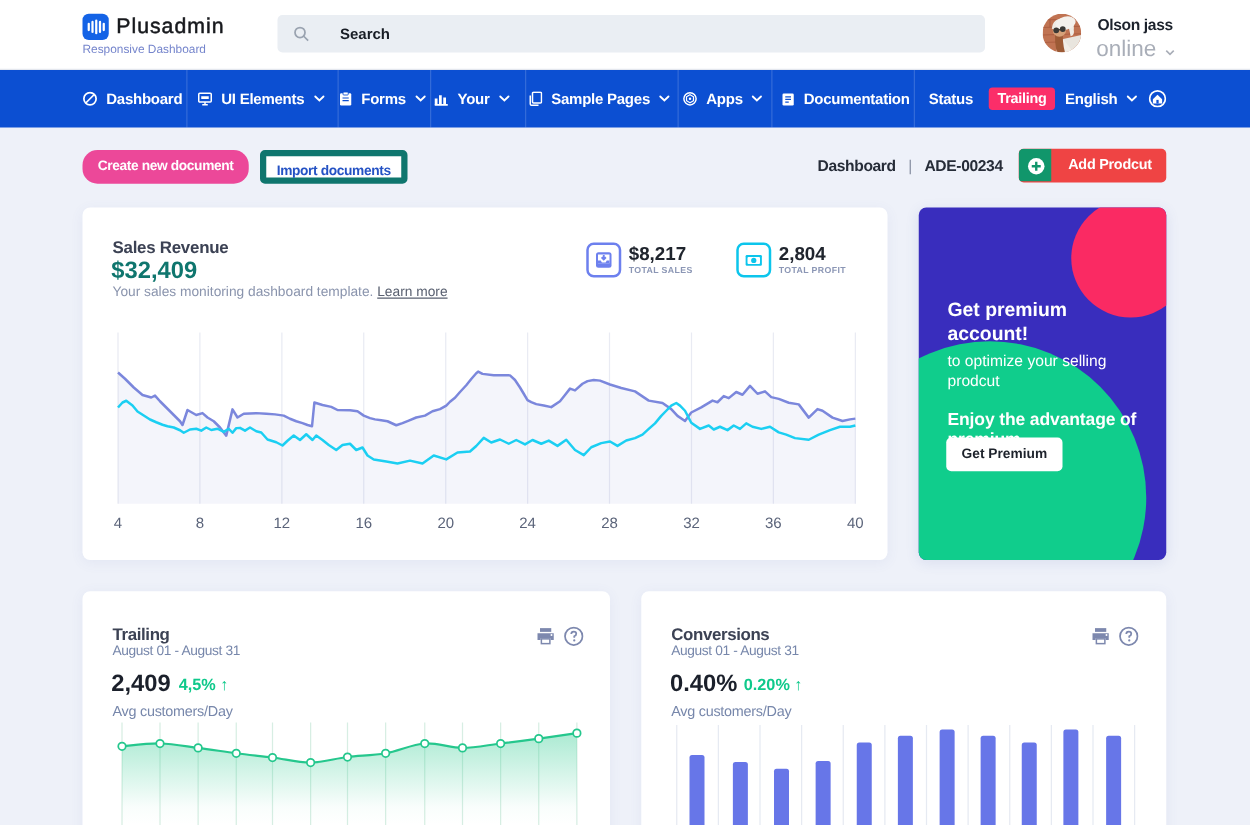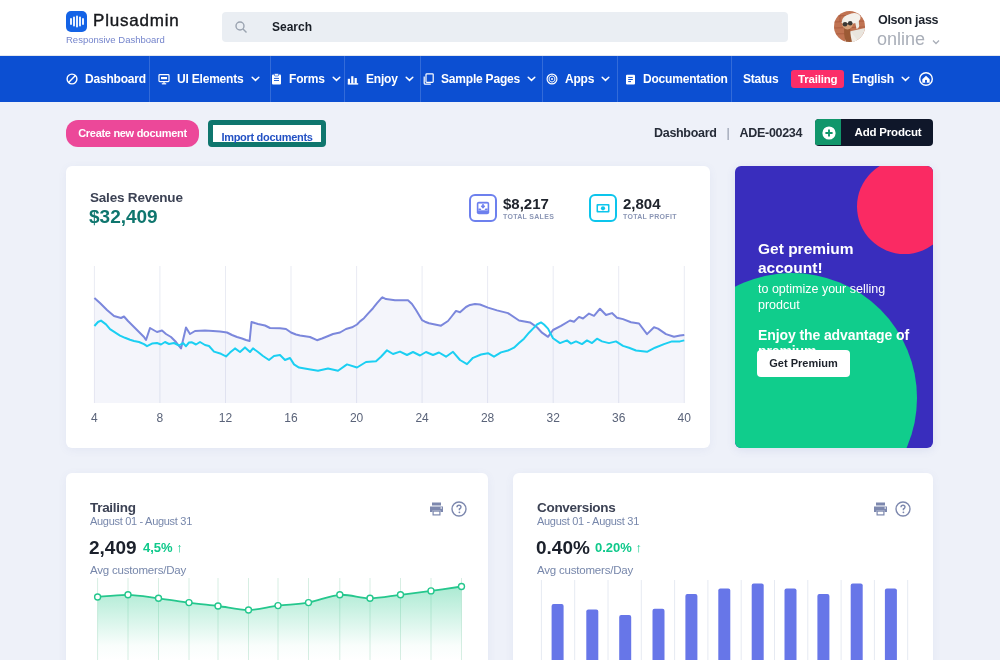--- a/index.html
+++ b/index.html
@@ -23,21 +23,21 @@
 .nav-sep { position:absolute; top:0; width:1px; height:46px; background:rgba(255,255,255,0.16); }
 .nav-item { position:absolute; top:0; height:46px; display:flex; align-items:center; color:#fff; font-size:12px; font-weight:bold; letter-spacing:-0.2px; }
 .nav-item svg { margin-right:7px; }
 .chev { margin-left:7px; }
 #trailing { position:absolute; left:791px; top:14px; height:18px; padding:0 7px; background:#fb2e69; border-radius:3px; color:#fff; font-size:11.5px; font-weight:bold; line-height:18px; letter-spacing:-0.2px; }
 
 .btn-blue { position:absolute; left:66px; top:120px; width:133px; height:27px; background:#ec4899; border-radius:12px; color:#fff; font-size:11px; letter-spacing:-0.3px; font-weight:bold; text-align:center; line-height:27px; }
 .btn-white { position:absolute; left:208px; top:120px; width:118px; height:27px; background:#fff; border:5px solid #0f766e; border-radius:4px; color:#2452c4; font-size:11px; letter-spacing:-0.3px; font-weight:bold; text-align:center; line-height:25px; }
 #crumb { position:absolute; left:654px; top:126px; font-size:12.5px; letter-spacing:-0.3px; font-weight:bold; color:#262c38; }
 #crumb .sep { color:#8a92a5; padding:0 10px; font-weight:normal; }
-#addbtn { position:absolute; left:815px; top:119px; width:118px; height:27px; background:#0f172a; border-radius:4px; overflow:hidden; }
+#addbtn { position:absolute; left:815px; top:119px; width:118px; height:27px; background:#ef4444; border-radius:4px; overflow:hidden; }
 #addbtn .sq { position:absolute; left:0; top:0; width:26px; height:26px; background:#11966b; }
 #addbtn .lbl { position:absolute; left:26px; top:0; width:94px; text-align:center; color:#fff; font-size:11.5px; letter-spacing:-0.2px; font-weight:bold; line-height:26px; }
 
 #main-card { left:66px; top:166px; width:644px; height:282px; }
 #sales-title { position:absolute; left:24px; top:24px; font-size:13.5px; letter-spacing:-0.2px; font-weight:bold; color:#3c4254; }
 #sales-num { position:absolute; left:23px; top:40px; font-size:19px; font-weight:bold; color:#0f766e; }
 #sales-desc { position:absolute; left:24px; top:62px; font-size:11px; color:#8a94ad; }
 #sales-desc a { color:#596070; }
 .statbox { position:absolute; top:28px; width:28px; height:28px; border-radius:6px; background:#fff; }
 .statval { position:absolute; top:29px; font-size:15px; font-weight:bold; color:#20252e; }
@@ -143,21 +143,21 @@
           <path d="M1.2 1.2 L4.5 4.4 L7.8 1.2" fill="none" stroke="#fff" stroke-width="1.5" stroke-linecap="round"></path>
         </svg>
       </div>
   <div class="nav-item" style="left:347px">
         <svg width="12" height="11" viewBox="0 0 12 11">
           <rect x="0.8" y="4.8" width="2.2" height="5" fill="#fff"></rect>
           <rect x="4.2" y="2.2" width="2.2" height="7.6" fill="#fff"></rect>
           <rect x="7.6" y="4" width="2.2" height="5.8" fill="#fff"></rect>
           <rect x="0.8" y="9.2" width="10.4" height="1.4" fill="#fff"></rect>
         </svg>
-        <span>Enjoy</span>
+        <span>Your</span>
         <svg class="chev" width="9" height="6" viewBox="0 0 9 6">
           <path d="M1.2 1.2 L4.5 4.4 L7.8 1.2" fill="none" stroke="#fff" stroke-width="1.5" stroke-linecap="round"></path>
         </svg>
       </div>
   <div class="nav-item" style="left:423px">
         <svg width="11" height="12" viewBox="0 0 11 12">
           <rect x="3" y="0.8" width="7.2" height="8.6" rx="0.8" fill="none" stroke="#fff" stroke-width="1.2"></rect>
           <path d="M1.2 3.4 L1.2 10.2 Q1.2 11.2 2.2 11.2 L7.8 11.2" fill="none" stroke="#fff" stroke-width="1.2"></path>
         </svg>
         <span>Sample Pages</span>
@@ -220,20 +220,21 @@
         <circle cx="7" cy="7" r="6.6" fill="#fff"></circle>
         <line x1="7" y1="3.4" x2="7" y2="10.6" stroke="#11966b" stroke-width="1.9"></line>
         <line x1="3.4" y1="7" x2="10.6" y2="7" stroke="#11966b" stroke-width="1.9"></line>
       </svg>
       <div class="lbl">Add Prodcut</div>
     </div>
 
 <div class="card" id="main-card">
   <div id="sales-title">Sales Revenue</div>
   <div id="sales-num">$32,409</div>
+  <div id="sales-desc">Your sales monitoring dashboard template. <a style="text-decoration:underline">Learn more</a></div>
   <div class="statbox" style="left:403px; border:2px solid #6d80ee">
     <svg width="24" height="24" viewBox="0 0 24 24">
           <rect x="5.8" y="5.8" width="12.4" height="12.4" rx="2" fill="#6d80ee"></rect>
           <rect x="7.4" y="7.6" width="9.2" height="7" fill="#fff"></rect>
           <path d="M12 8 L12 11.2 M10.3 9.8 L12 11.6 L13.7 9.8" stroke="#6d80ee" stroke-width="1.5" fill="none"></path>
           <path d="M7.4 12.4 L9.6 12.4 L10.5 14 L13.5 14 L14.4 12.4 L16.6 12.4 L16.6 14.6 L7.4 14.6 Z" fill="#6d80ee"></path>
         </svg>
   </div>
   <div class="statval" style="left:437px">$8,217</div>
   <div class="statlab" style="left:437px">TOTAL SALES</div>

